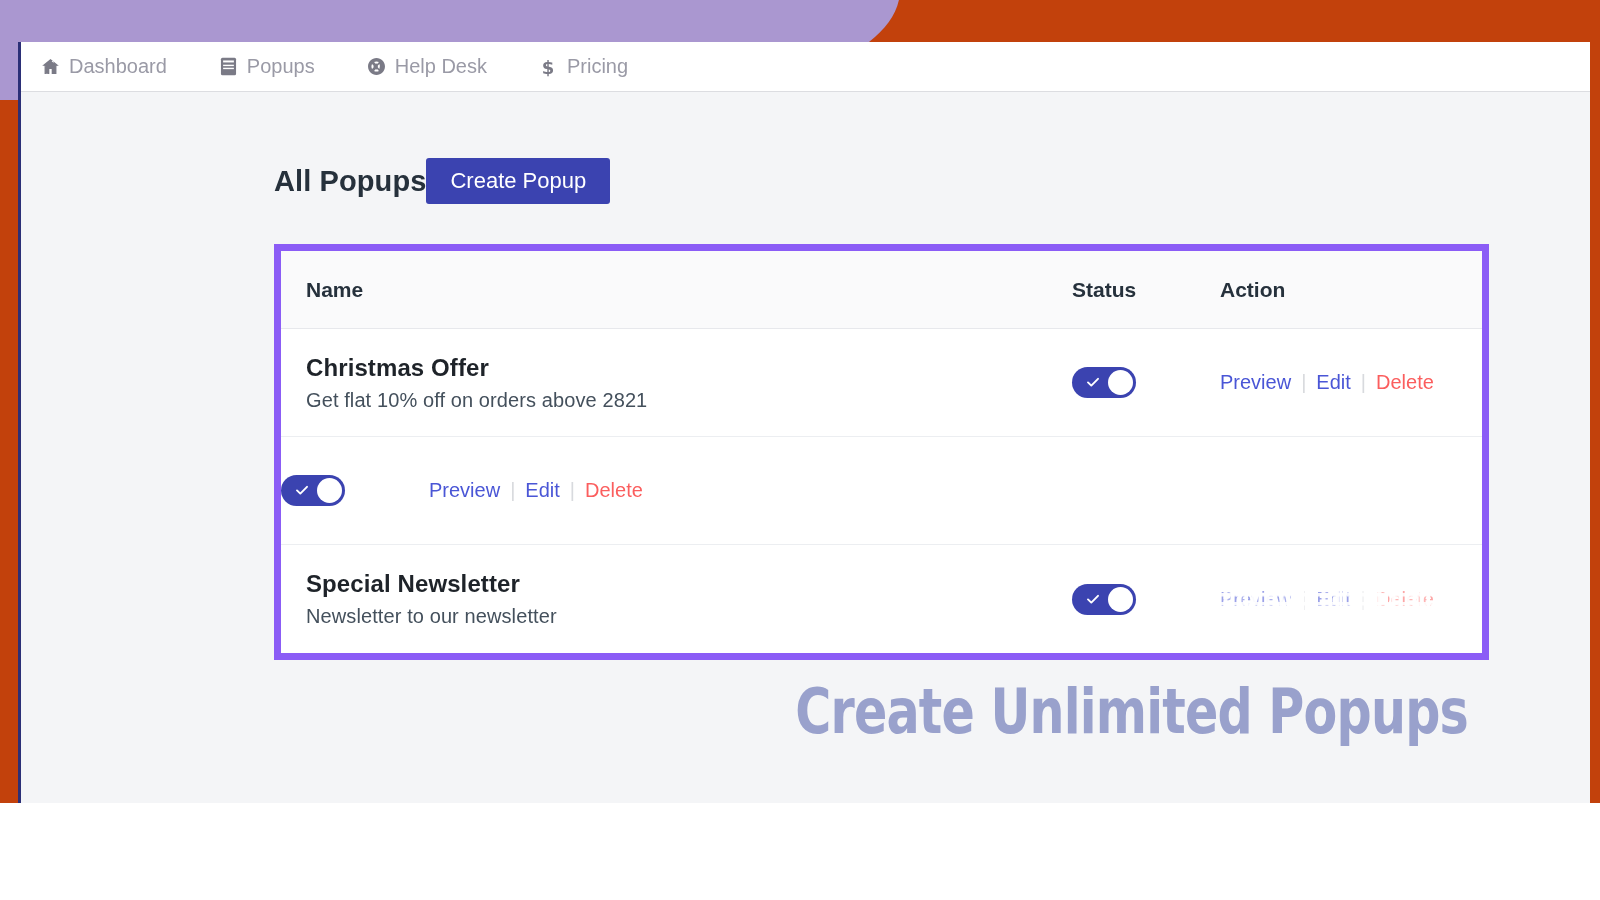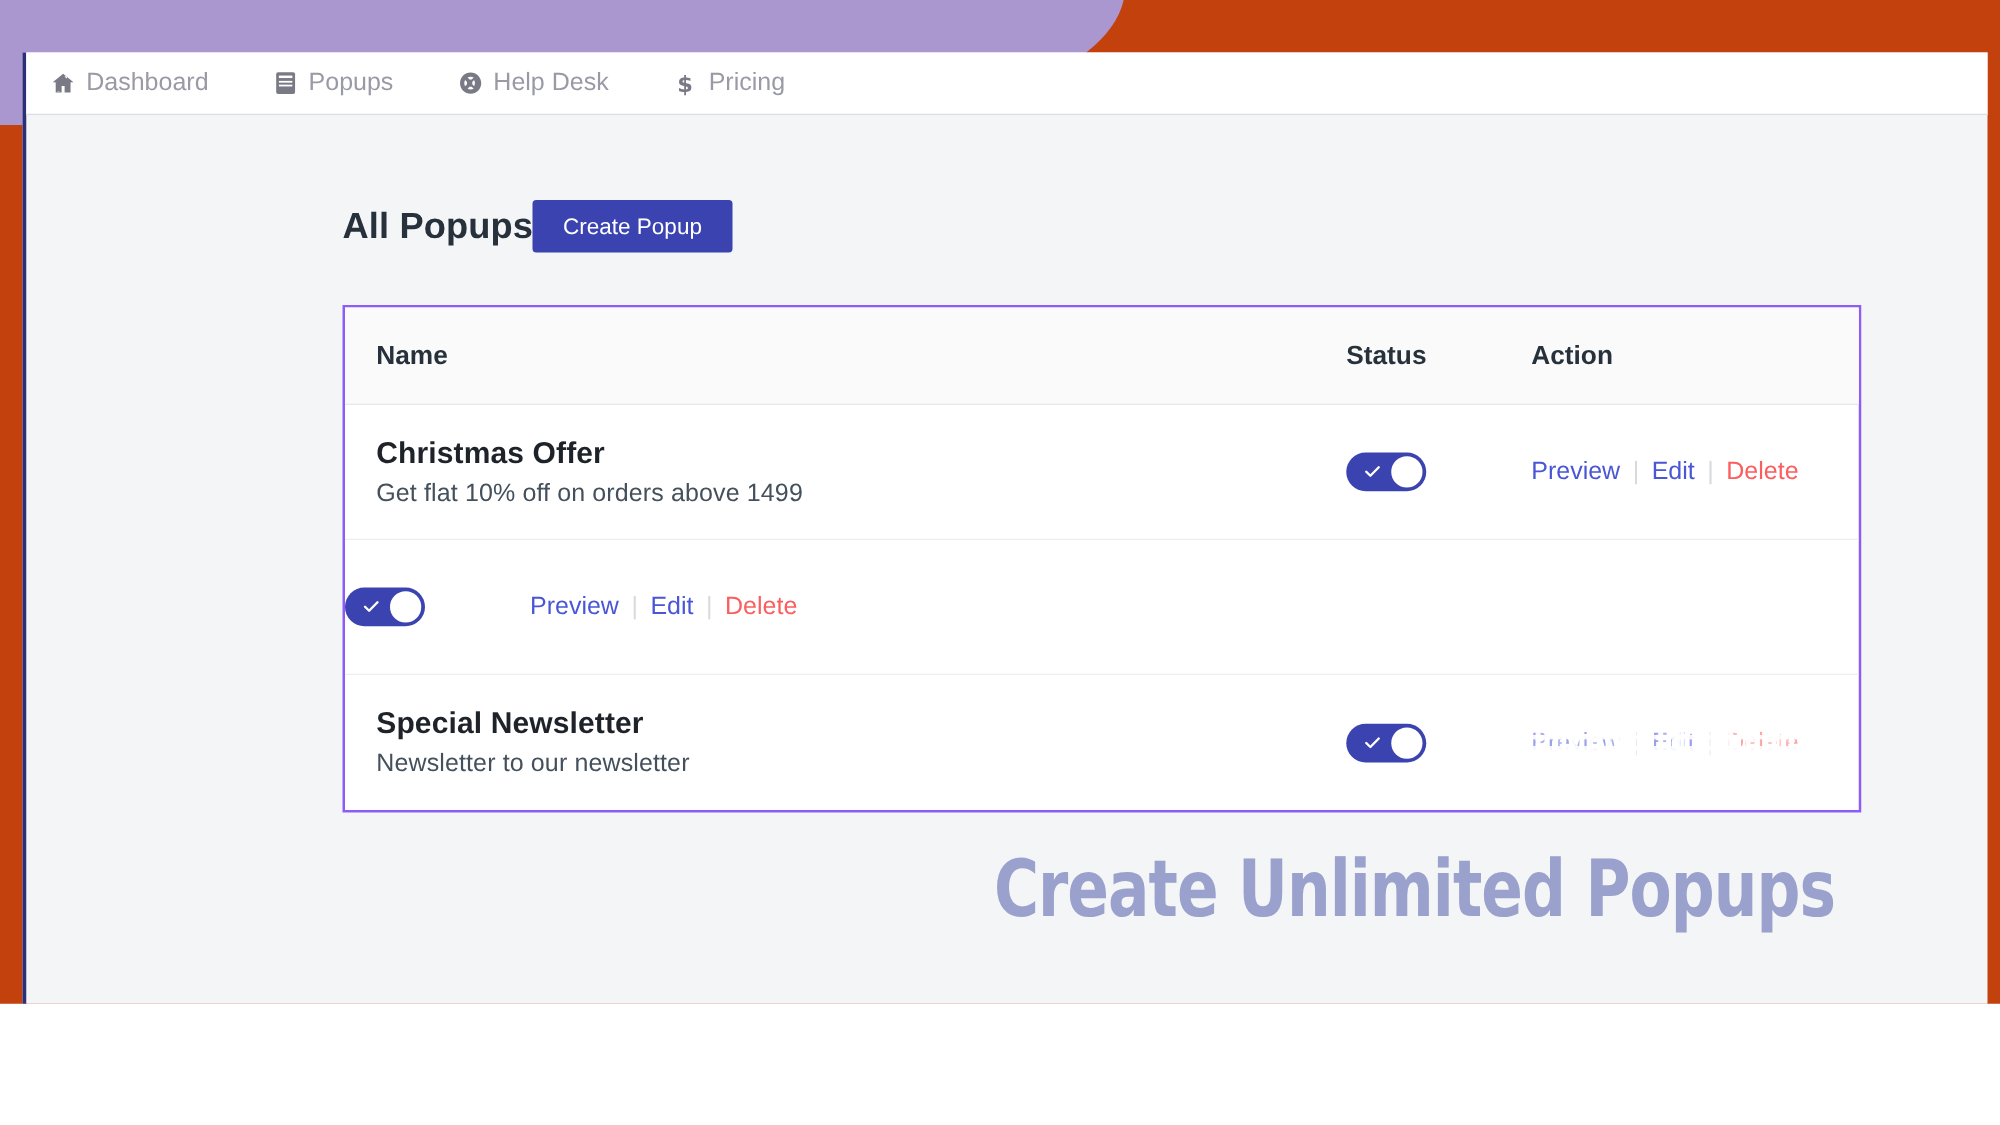--- a/index.html
+++ b/index.html
@@ -108,37 +108,37 @@
   }
   .page-title {
     font-size: 29px;
     color: #26313c;
     font-weight: 600;
     letter-spacing: 0.1px;
   }
   .create-btn {
     background: #3b43b0;
     color: #ffffff;
-    font-size: 18px;
+    font-size: 22px;
     padding: 12px 24px;
     border: none;
     border-radius: 3px;
     cursor: pointer;
     font-family: "Liberation Sans", sans-serif;
     line-height: 1;
   }
 
   
   .card {
     position: absolute;
     left: 253px;
     top: 152px;
     width: 1215px;
     background: #ffffff;
-    border: 2px solid #8b5cf6;
+    border: 7px solid #8b5cf6;
     box-sizing: border-box;
   }
   .card-header {
     display: flex;
     align-items: center;
     height: 78px;
     background: #fafafb;
     border-bottom: 1px solid #e7e8ec;
     box-sizing: border-box;
   }
@@ -329,21 +329,21 @@
 
         <div class="card-header">
           <div class="col-name th">Name</div>
           <div class="col-status th">Status</div>
           <div class="col-action th">Action</div>
         </div>
 
         <div class="row">
           <div class="col-name">
             <div class="popup-name">Christmas Offer</div>
-            <div class="popup-desc">Get flat 10% off on orders above 1499</div>
+            <div class="popup-desc">Get flat 10% off on orders above 2821</div>
           </div>
           <div class="col-status">
             <span class="toggle">
               <span class="tick">
                 <svg width="16" height="16" viewBox="0 0 16 16" fill="none" stroke="currentColor" stroke-width="1.9" stroke-linecap="round" stroke-linejoin="round">
                   <path d="M3 8.4 6.3 11.6 13 4.8"></path>
                 </svg>
               </span>
               <span class="knob"></span>
             </span>

